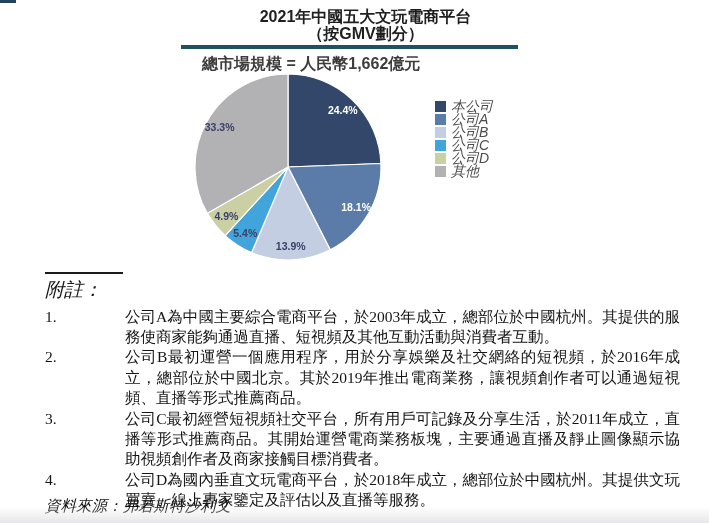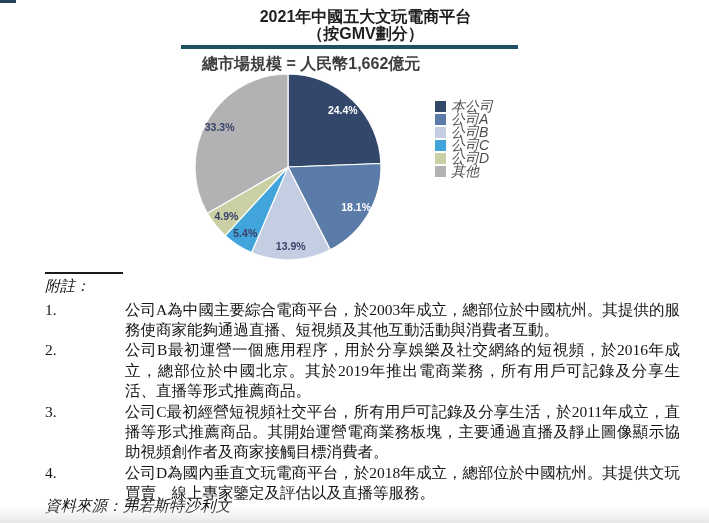--- a/index.html
+++ b/index.html
@@ -24,21 +24,21 @@
     font-size:10.5px;font-weight:bold;}
   .legend{position:absolute;left:435px;top:100px;}
   .legend-row{display:flex;align-items:center;height:13px;}
   .legend-swatch{width:11px;height:11px;margin-right:5px;flex:0 0 auto;}
   .legend-label{font-size:14px;color:#4b4b4b;white-space:nowrap;font-style:italic;}
   .notes{
     position:absolute;left:45px;top:272px;width:635px;
     font-family:"Liberation Serif","DejaVu Serif",serif;color:#141414;
   }
   .notes-rule{width:78px;height:1.5px;background:#1a1a1a;}
-  .notes-heading{font-style:italic;font-size:15px;margin:3px 0 4px 0;}
+  .notes-heading{font-style:italic;font-size:19px;margin:3px 0 4px 0;}
   .note-item{display:flex;font-size:15.5px;line-height:20.4px;}
   .note-num{width:33px;flex:0 0 auto;}
   .note-text{flex:1;text-align:justify;text-justify:inter-ideograph;margin-left:47px;}
   .source-line{
     position:absolute;left:45px;top:496px;
     font-family:"Liberation Serif","DejaVu Serif",serif;
     font-style:italic;font-size:15.5px;color:#141414;white-space:nowrap;
   }
 </style>
 </head>
@@ -99,21 +99,21 @@
 
 <div class="notes">
   <div class="notes-rule"></div>
   <div class="notes-heading">附註：</div>
   <div class="note-item">
     <div class="note-num">1.</div>
     <div class="note-text">公司A為中國主要綜合電商平台，於2003年成立，總部位於中國杭州。其提供的服務使商家能夠通過直播、短視頻及其他互動活動與消費者互動。</div>
   </div>
   <div class="note-item">
     <div class="note-num">2.</div>
-    <div class="note-text">公司B最初運營一個應用程序，用於分享娛樂及社交網絡的短視頻，於2016年成立，總部位於中國北京。其於2019年推出電商業務，所有用戶可記錄及分享生活、直播等形式推薦商品。</div>
+    <div class="note-text">公司B最初運營一個應用程序，用於分享娛樂及社交網絡的短視頻，於2016年成立，總部位於中國北京。其於2019年推出電商業務，讓視頻創作者可以通過短視頻、直播等形式推薦商品。</div>
   </div>
   <div class="note-item">
     <div class="note-num">3.</div>
     <div class="note-text">公司C最初經營短視頻社交平台，所有用戶可記錄及分享生活，於2011年成立，直播等形式推薦商品。其開始運營電商業務板塊，主要通過直播及靜止圖像顯示協助視頻創作者及商家接觸目標消費者。</div>
   </div>
   <div class="note-item">
     <div class="note-num">4.</div>
     <div class="note-text">公司D為國內垂直文玩電商平台，於2018年成立，總部位於中國杭州。其提供文玩買賣、線上專家鑒定及評估以及直播等服務。</div>
   </div>
 </div>

